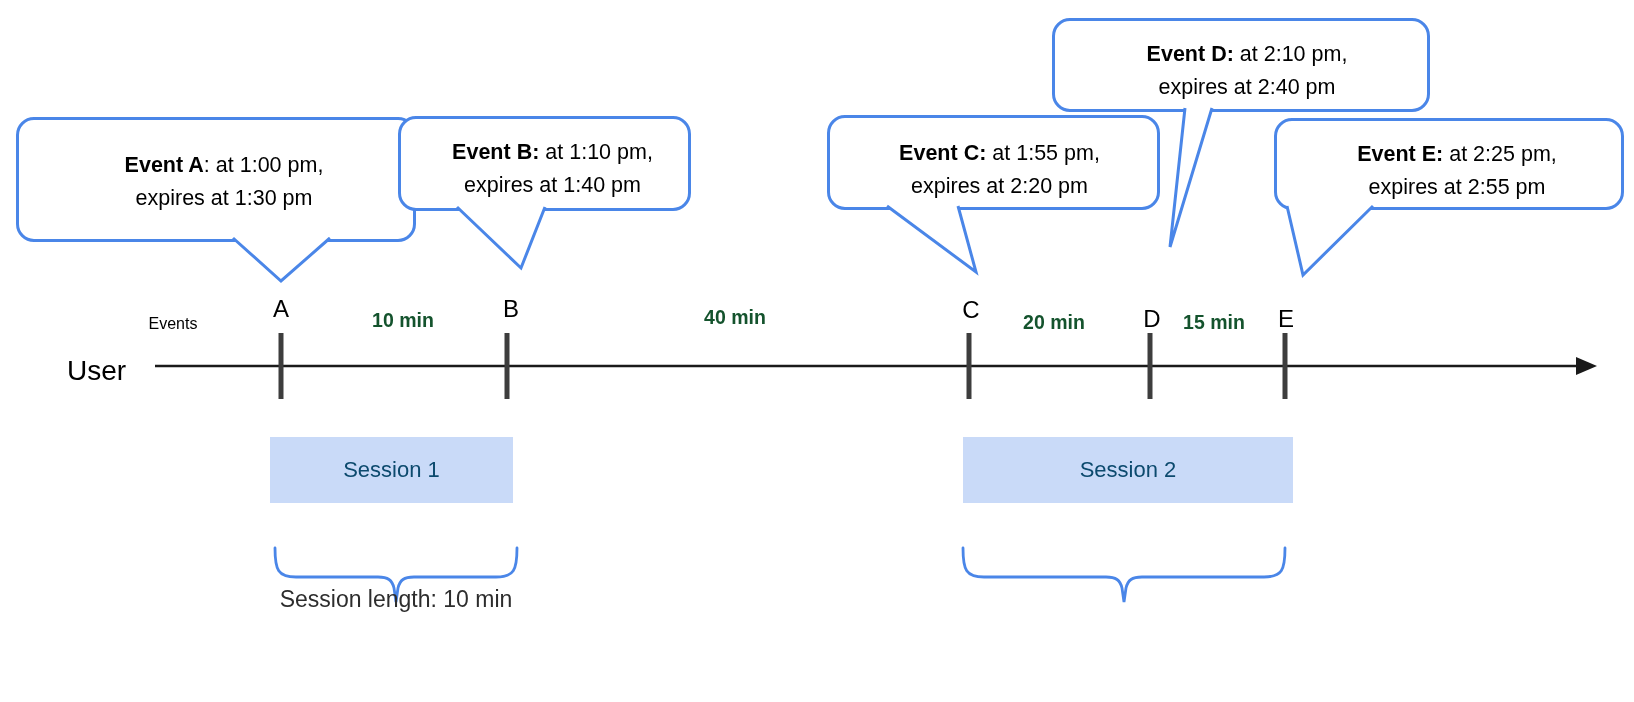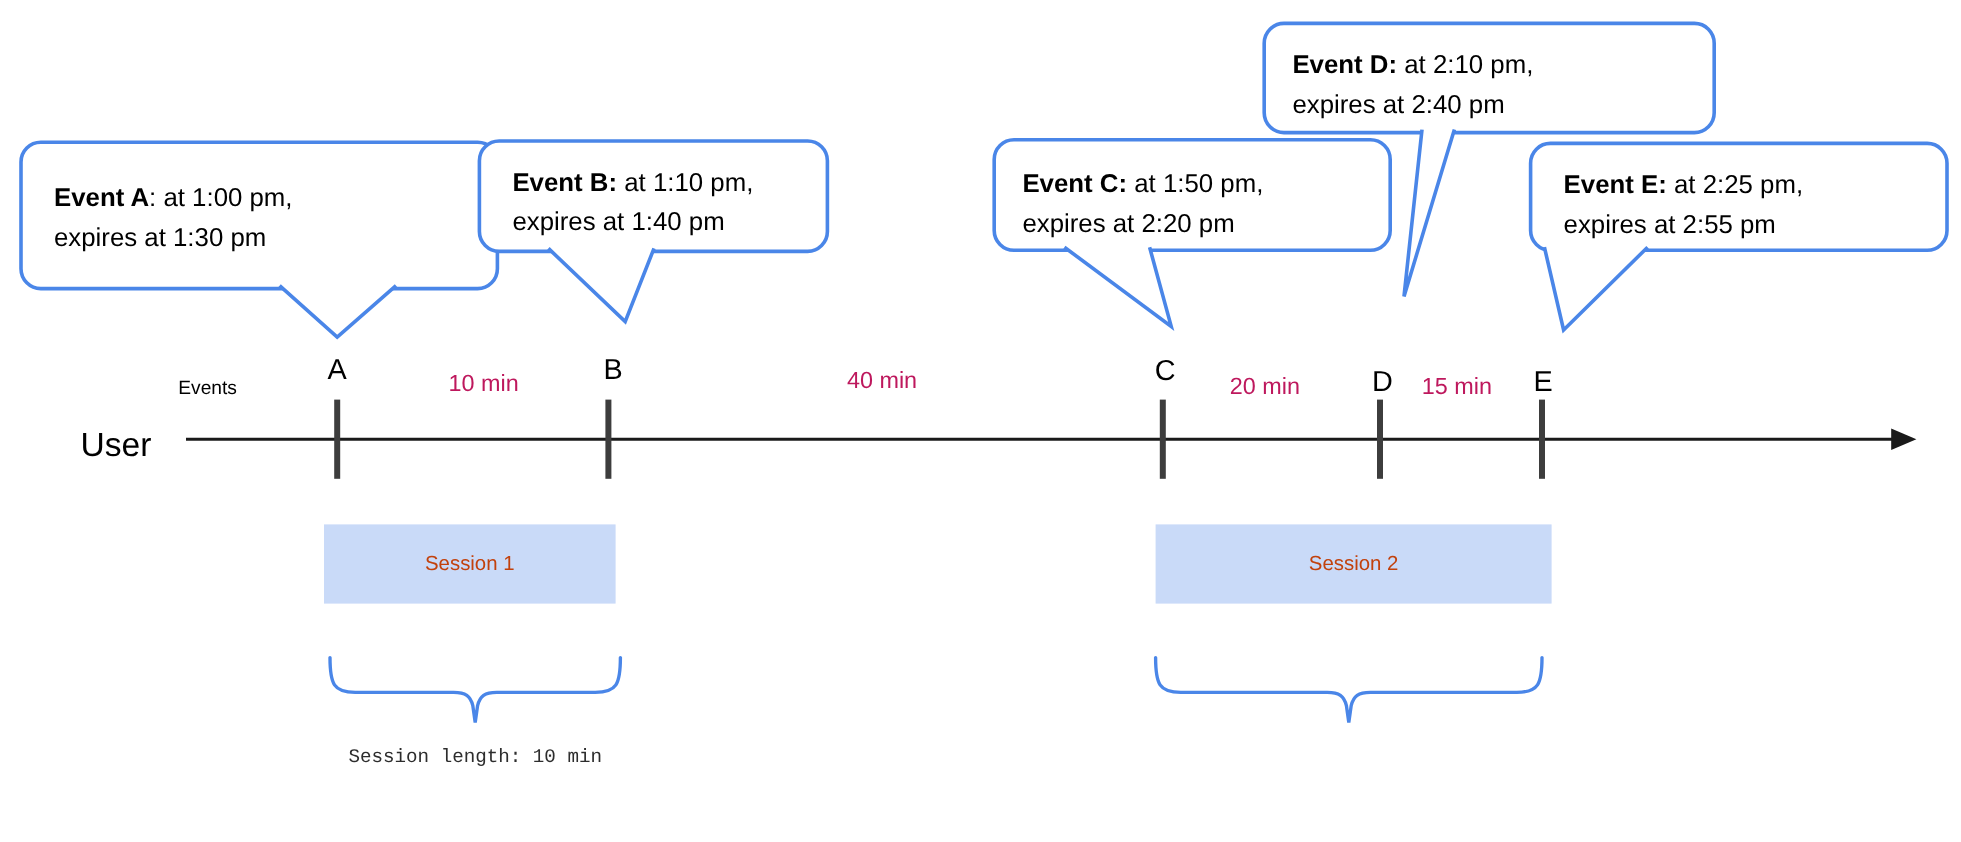--- a/index.html
+++ b/index.html
@@ -6,54 +6,54 @@
   .stage{
     position:relative;width:1634px;height:702px;overflow:hidden;background:#ffffff;
     font-family:"Liberation Sans", sans-serif;color:#000;
   }
   .abs{position:absolute;}
   svg.layer{position:absolute;left:0;top:0;width:1634px;height:702px;pointer-events:none;}
 
   
   .bubble{
     position:absolute;background:#ffffff;border:3px solid #4a86e8;border-radius:18px;
-    box-sizing:border-box;font-size:21.5px;line-height:33px;color:#000;
+    box-sizing:border-box;font-size:21.5px;line-height:33px;color:#000;text-align:center;
   }
   .bubble b{font-weight:bold;}
   .bubble-a{left:16px;top:117px;width:400px;height:125px;padding:29px 10px 0 26px;}
   .bubble-b{left:398px;top:116px;width:293px;height:95px;padding:17px 10px 0 26px;}
   .bubble-c{left:827px;top:115px;width:333px;height:95px;padding:19px 10px 0 22px;}
   .bubble-d{left:1052px;top:18px;width:378px;height:94px;padding:17px 10px 0 22px;}
   .bubble-e{left:1230px;top:118px;width:350px;height:92px;padding:17px 10px 0 26px;margin-left:44px;}
 
   
   .user-label{left:67px;top:355px;font-size:28px;}
   .events-label{left:173px;top:295px;font-size:16px;transform:translateX(-50%);margin-top:20px;}
   .evt-letter{font-size:24px;transform:translateX(-50%);}
   .evt-a{left:281px;top:295px;}
   .evt-b{left:511px;top:295px;}
   .evt-c{left:971px;top:296px;}
   .evt-d{left:1152px;top:305px;}
   .evt-e{left:1286px;top:305px;}
-  .interval{font-size:19.5px;transform:translateX(-50%);color:#be185d;}
+  .interval{font-size:19.5px;transform:translateX(-50%);color:#14532d;font-weight:bold;}
   .int-ab{left:403px;top:309px;}
   .int-bc{left:735px;top:306px;}
   .int-cd{left:1054px;top:311px;}
   .int-de{left:1214px;top:311px;}
 
   
   .session-box{
     position:absolute;background:#c9daf8;height:66px;top:437px;
     display:flex;align-items:center;justify-content:center;
-    font-size:17px;color:#c2410c;
+    font-size:22px;color:#0c4a6e;
   }
   .session-1{left:270px;width:243px;}
   .session-2{left:963px;width:330px;}
 
-  .session-length{font-size:16px;color:#2d2d2d;transform:translateX(-50%);top:622px;font-family:Liberation Mono, monospace;}
+  .session-length{font-size:23px;color:#2d2d2d;transform:translateX(-50%);top:586px;}
   .len-1{left:396px;}
   .len-2{left:1124px;}
 </style>
 </head>
 <body>
 
 <div class="stage">
 
   <svg class="layer">
 
@@ -75,21 +75,21 @@
 
   <div class="bubble bubble-a">
     <b>Event A</b><span>: at 1:00 pm,</span><br>
     <span>expires at 1:30 pm</span>
   </div>
   <div class="bubble bubble-b">
     <b>Event B:</b><span> at 1:10 pm,</span><br>
     <span>expires at 1:40 pm</span>
   </div>
   <div class="bubble bubble-c">
-    <b>Event C:</b><span> at 1:50 pm,</span><br>
+    <b>Event C:</b><span> at 1:55 pm,</span><br>
     <span>expires at 2:20 pm</span>
   </div>
   <div class="bubble bubble-d">
     <b>Event D:</b><span> at 2:10 pm,</span><br>
     <span>expires at 2:40 pm</span>
   </div>
   <div class="bubble bubble-e">
     <b>Event E:</b><span> at 2:25 pm,</span><br>
     <span>expires at 2:55 pm</span>
   </div>

